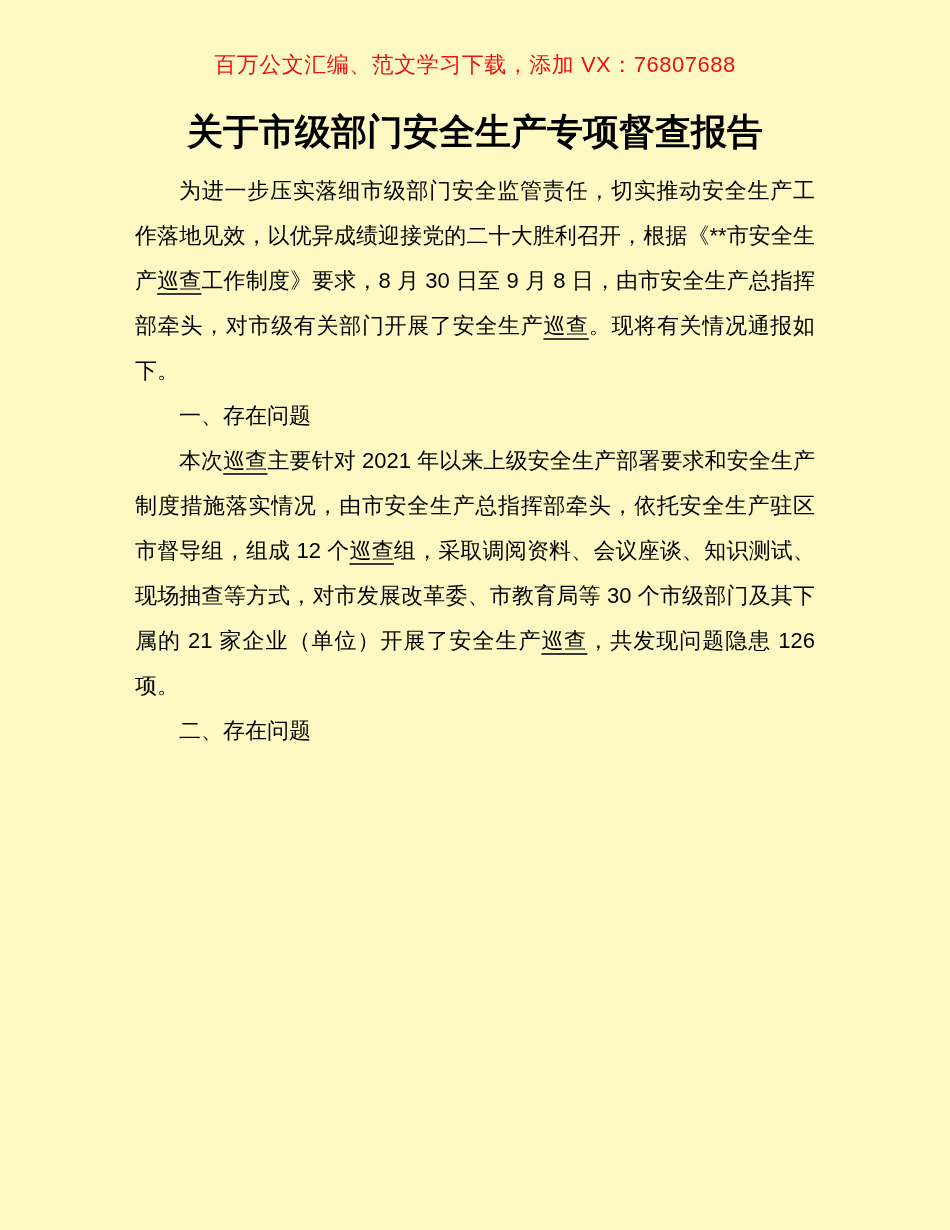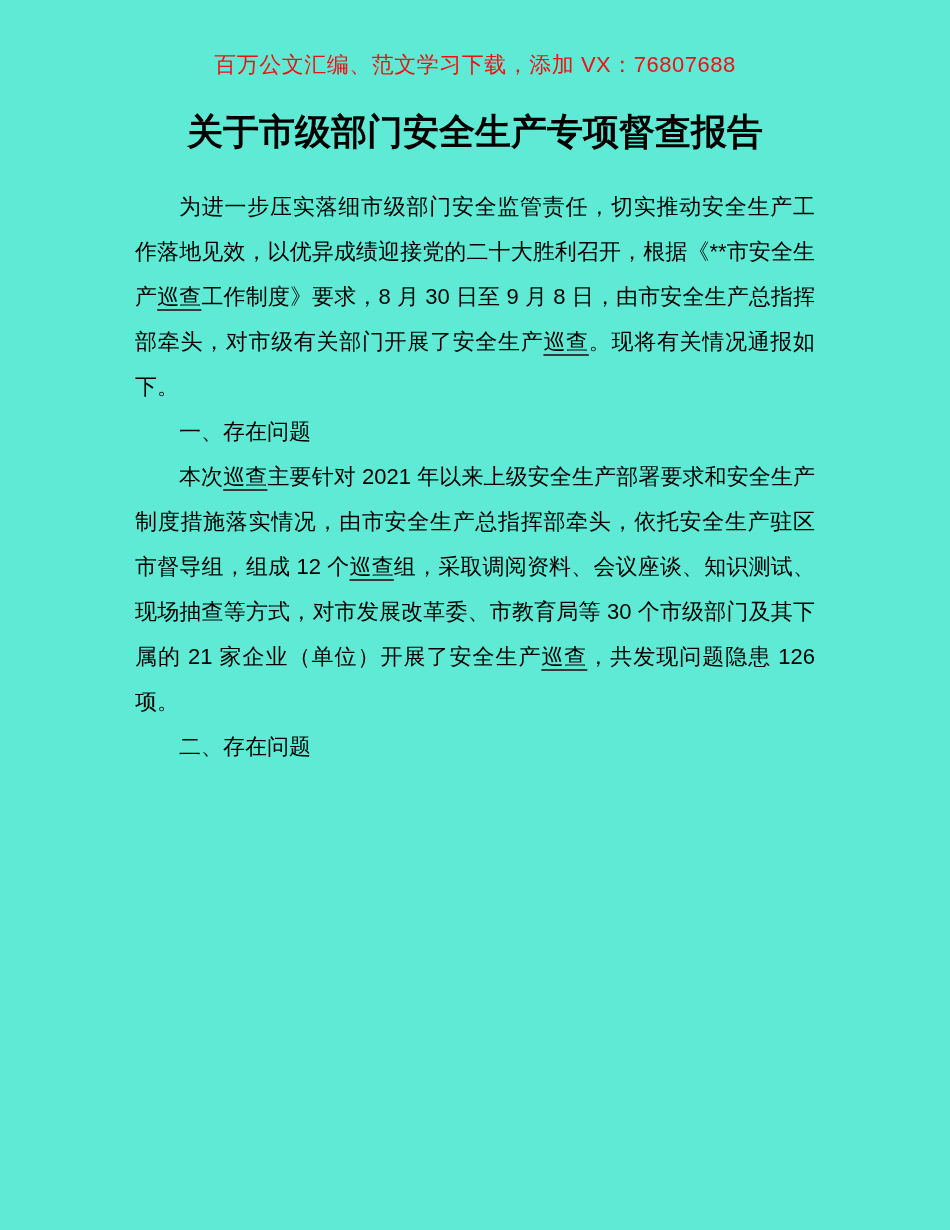--- a/index.html
+++ b/index.html
@@ -12,32 +12,32 @@
     height: 1230px;
     font-family: "Liberation Sans", "DejaVu Sans", sans-serif;
     color: #000;
     overflow: hidden;
   }
   .page {
     box-sizing: border-box;
     width: 950px;
     height: 1230px;
     padding: 0 135px;
-    background: #5eead4;
+    background: #fef9c3;
   }
   .notice {
     padding-top: 50px;
     text-align: center;
     font-size: 22px;
     line-height: 30px;
     font-weight: 400;
     letter-spacing: 0.5px;
   }
   .doc-title {
-    margin: 28px 0 28px 0;
+    margin: 28px 0 12px 0;
     text-align: center;
     font-size: 36px;
     line-height: 48px;
     font-weight: 700;
     color: #000;
   }
   .doc-body {
     font-size: 22px;
     line-height: 45px;
     text-align: justify;

